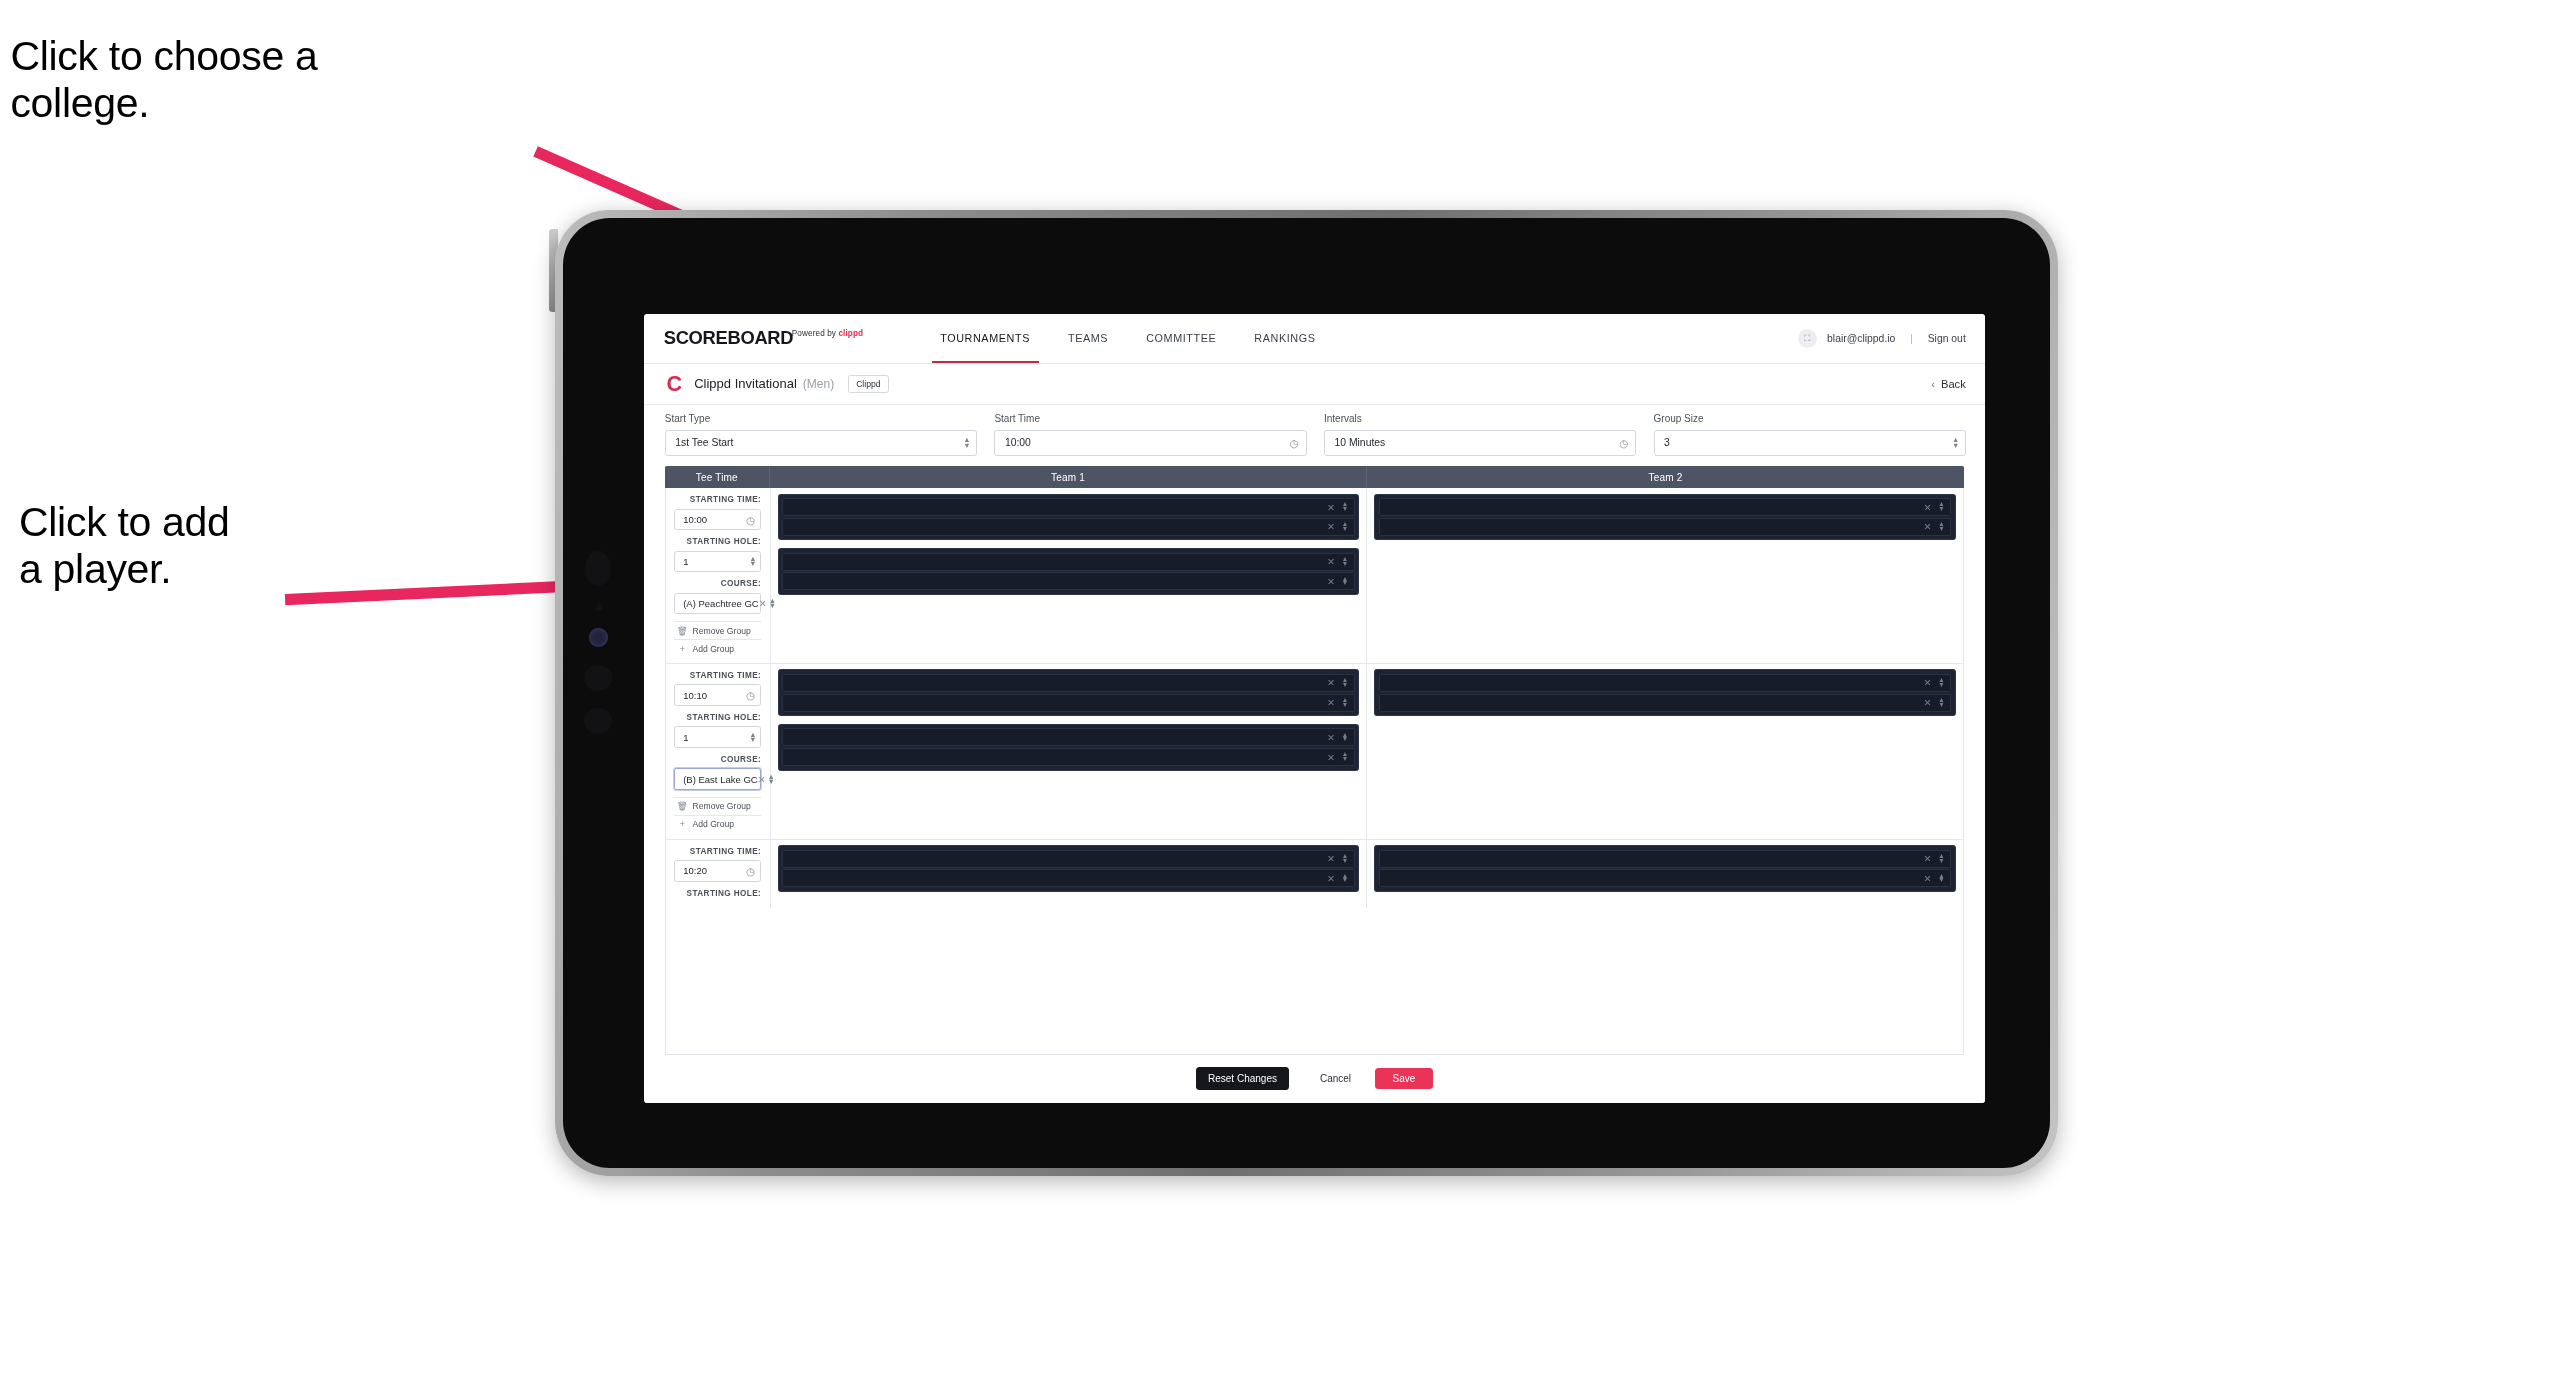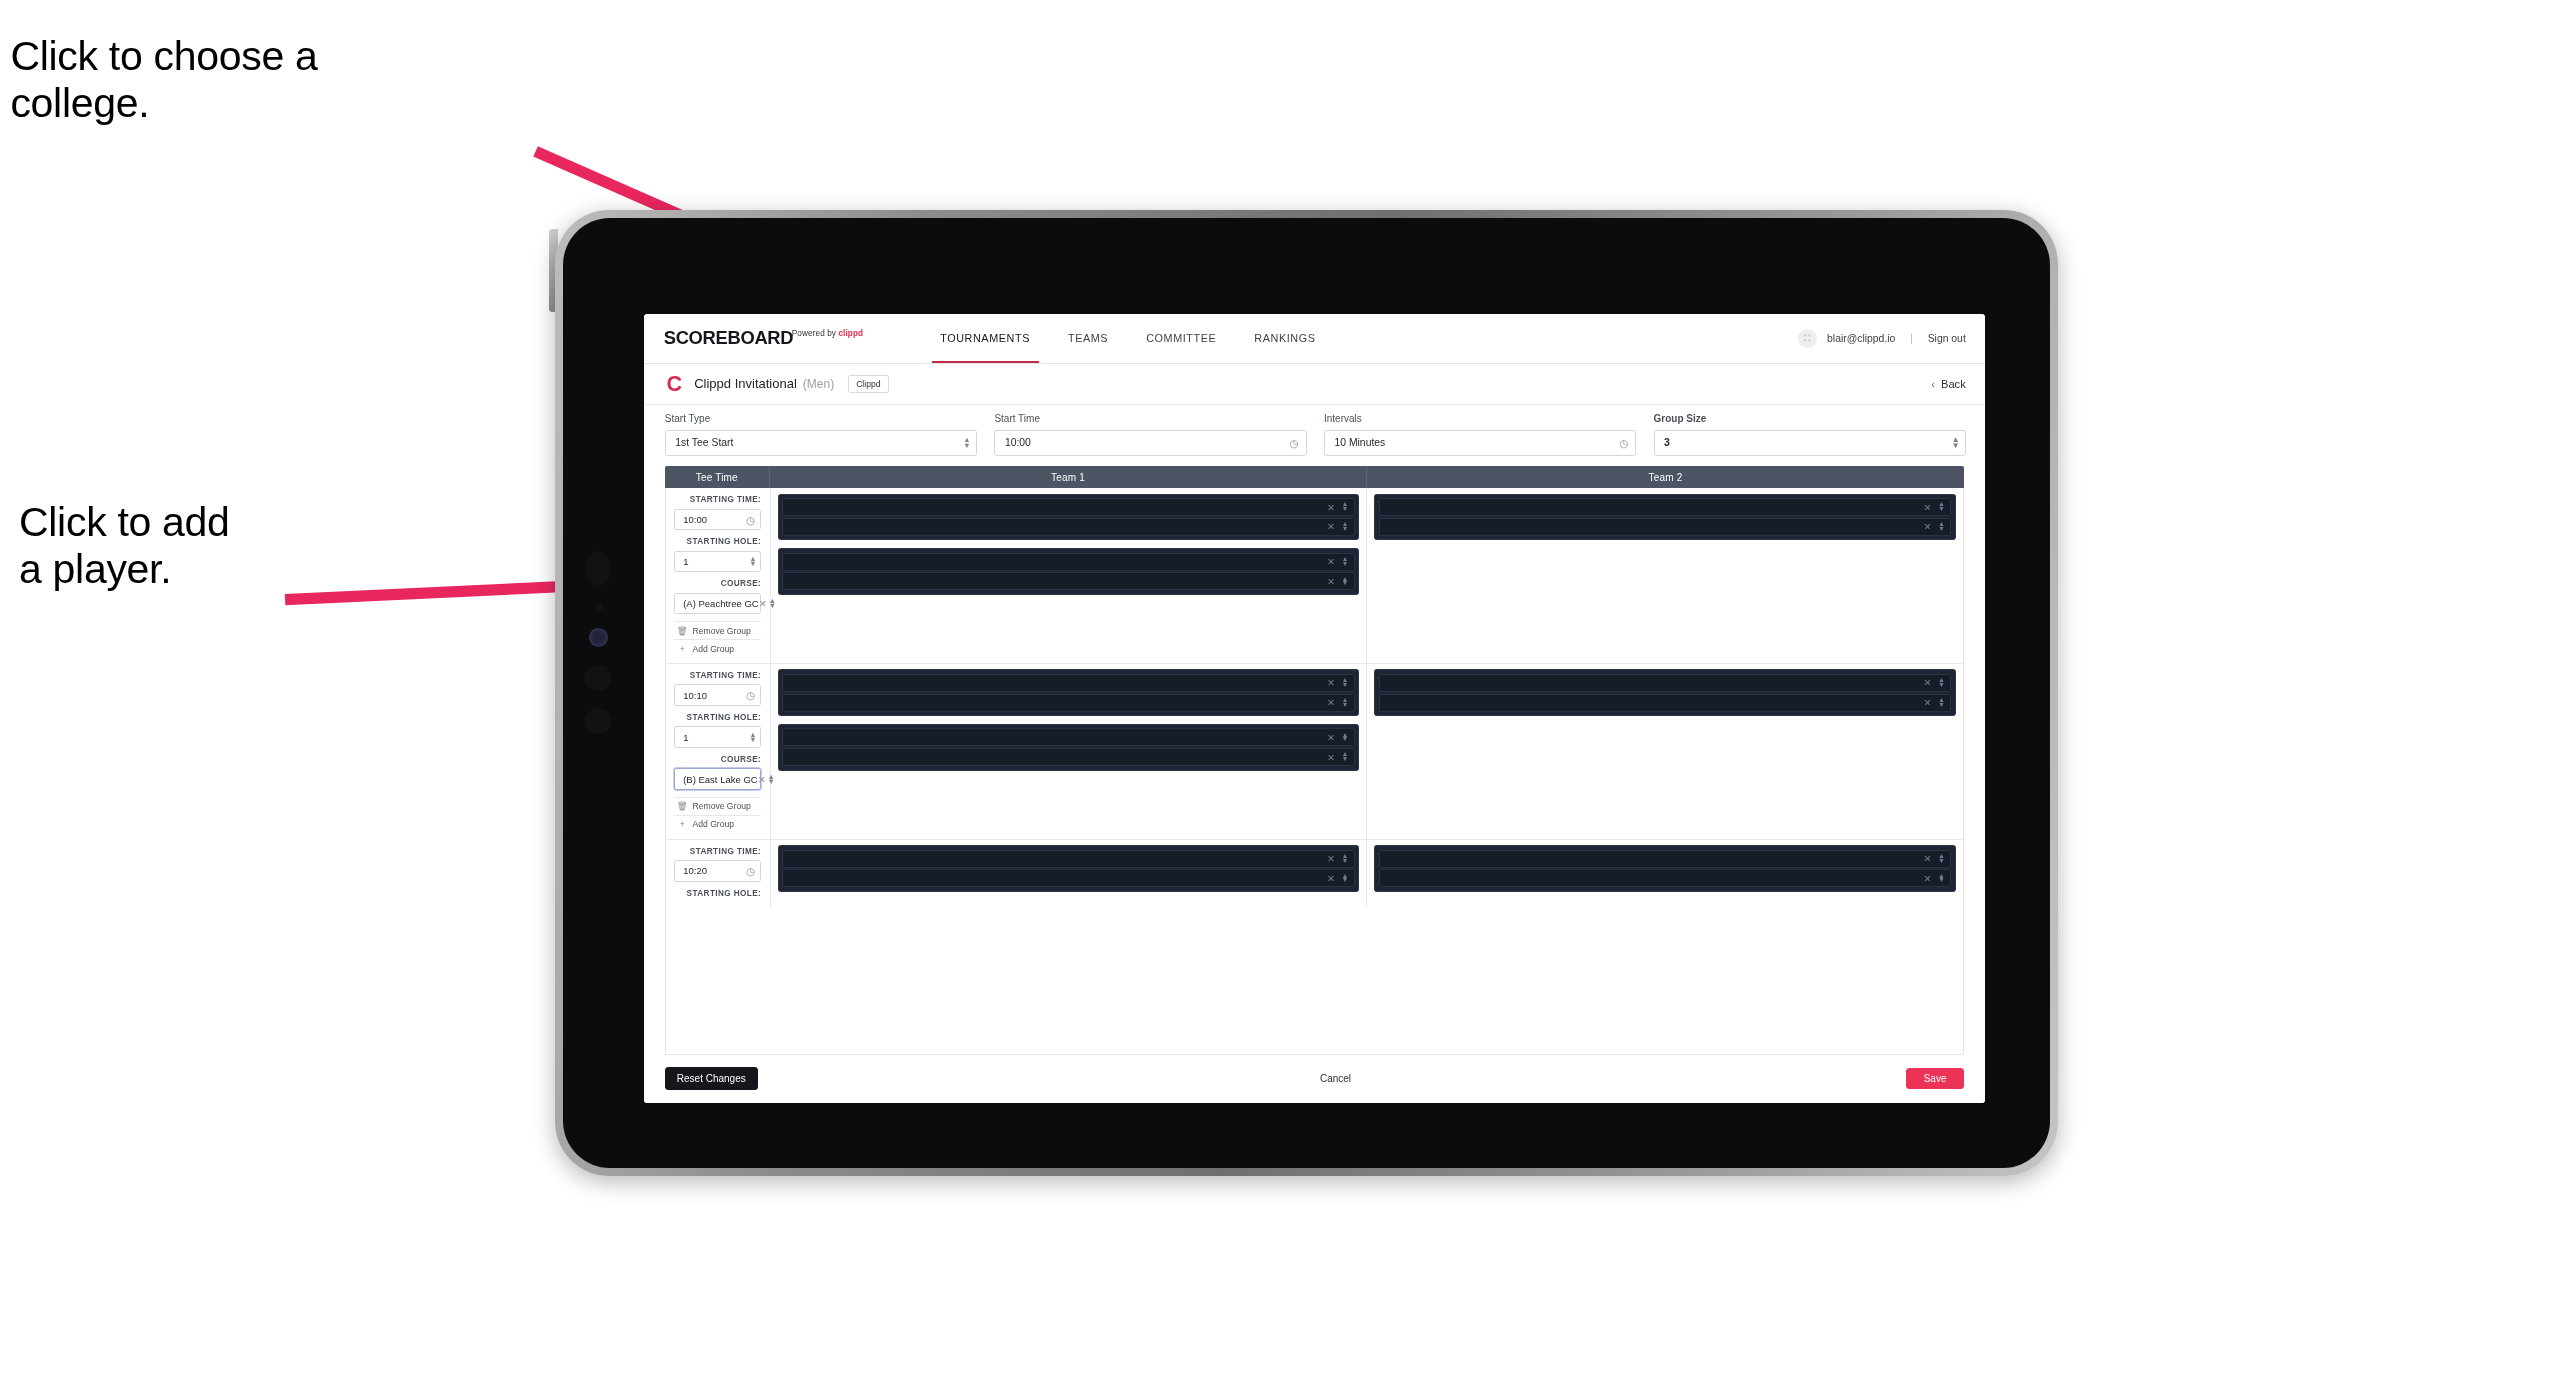--- a/index.html
+++ b/index.html
@@ -136,21 +136,21 @@
     font-size: 11.2px; color: #2b2f36; cursor: pointer;
   }
   .chev-left { font-size: 11.2px; color: #6b7179; }
 
   
   #controls {
     display: flex; gap: 0; padding: 8.6px 19px 10.4px 21px;
     background: #fff;
   }
   .ctrl { flex: 1 1 0; padding-right: 17.3px; }
-  .ctrl:last-child { padding-right: 0; font-weight: bold; }
+  .ctrl:last-child { padding-right: 0; }
   .ctrl-label { font-size: 10px; color: #4a5059; margin-bottom: 5.2px; }
   .ctrl-field {
     height: 26px; border: 0.9px solid #d3d7dd; border-radius: 2.6px;
     background: #fff; display: flex; align-items: center;
     padding: 0 7px 0 9.5px; cursor: pointer;
   }
   .ctrl-value { font-size: 10.4px; color: #24282f; flex: 1 1 auto; }
   .icon-dim { color: #8c939c; font-size: 10.4px; display:flex; align-items:center; }
   .stepper { display:flex; flex-direction:column; line-height: .62; color:#7d848d; font-size: 8.6px; }
 
@@ -227,21 +227,21 @@
     cursor: pointer;
   }
   .player-name { flex: 1 1 auto; font-size: 9.5px; color: #c9d0dd; }
   .slot-icons { display: flex; align-items: center; gap: 7.8px; color: #737c8e; }
   .slot-x { font-size: 9.5px; }
   .slot-stepper { display:flex; flex-direction:column; line-height: .6; font-size: 7.8px; }
 
   
   #app-footer {
     height: 48px; flex: 0 0 48px;
-    display: flex; align-items: center; justify-content: space-between;
+    display: flex; align-items: center; justify-content: center;
     gap: 0; padding: 0 21px;
     background: #fff;
   }
   .btn {
     font-size: 10px; border-radius: 3.5px; cursor: pointer;
     display: inline-flex; align-items: center; justify-content: center;
     font-family: "Liberation Sans", sans-serif;
   }
   .btn-reset { background: #15171c; color: #fff; height: 23px; padding: 0 12px; }
   .btn-cancel { background: transparent; color: #2b2f36; height: 23px; padding: 0 15.5px; margin-left: 15.5px; }

